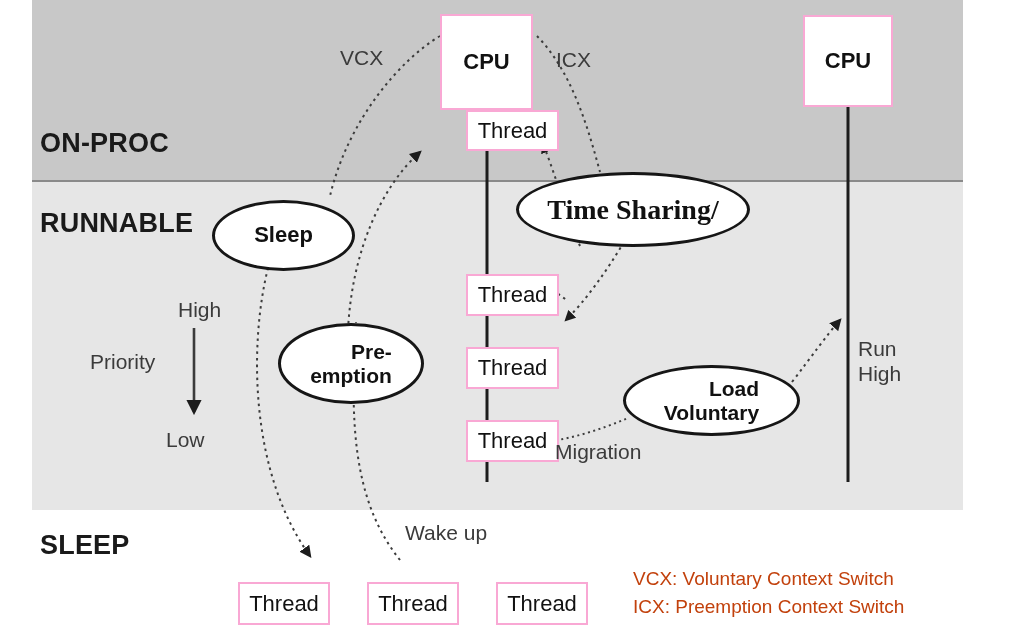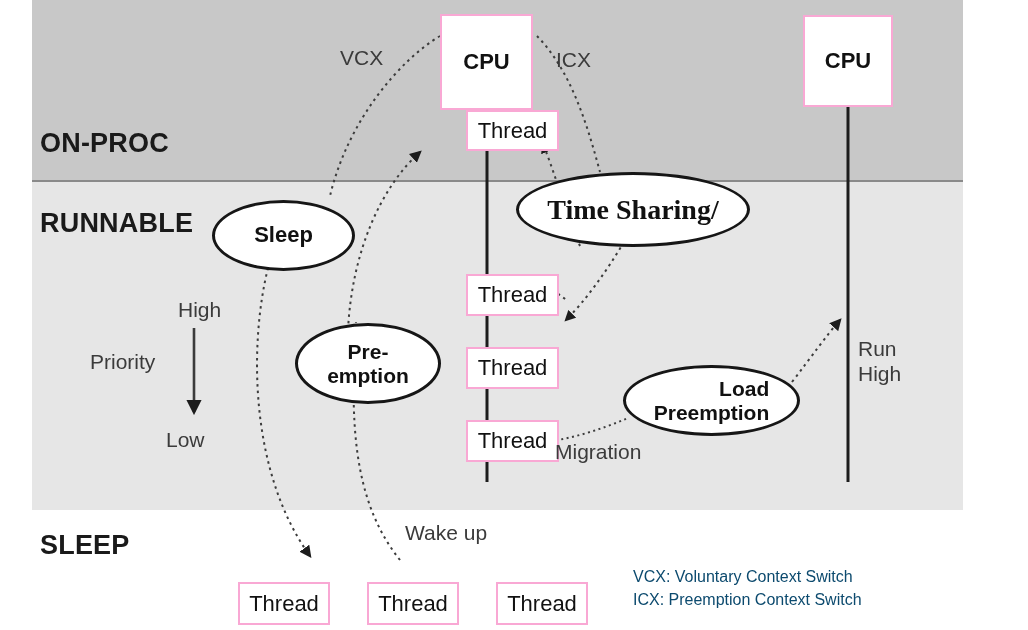--- a/index.html
+++ b/index.html
@@ -66,21 +66,21 @@
     display:flex;
     align-items:center;
     justify-content:center;
     text-align:center;
     font-weight:bold;
     color:#111111;
     line-height:1.12;
   }
   #ellipse-sleep{left:212px;top:200px;width:143px;height:71px;font-size:22px;}
   #ellipse-timesharing{left:516px;top:172px;width:234px;height:75px;font-size:28px;font-family:Liberation Serif, serif;}
-  #ellipse-preemption{left:295px;top:323px;width:146px;height:81px;font-size:21px;}
+  #ellipse-preemption{left:278px;top:323px;width:146px;height:81px;font-size:21px;text-align:right;}
   #ellipse-loadbalancing{left:623px;top:365px;width:177px;height:71px;font-size:21px;text-align:right;}
 
   
   .annot{
     position:absolute;
     font-size:21px;
     color:#3b3b3b;
     white-space:nowrap;
   }
   #annot-vcx{left:332px;top:46px;margin-left:8px;}
@@ -88,21 +88,21 @@
   #annot-runqueue{left:858px;top:337px;line-height:1.17;}
   #annot-migration{left:555px;top:440px;}
   #annot-wakeup{left:405px;top:521px;}
   #annot-high{left:165px;top:298px;margin-left:13px;}
   #annot-priority{left:90px;top:350px;}
   #annot-low{left:166px;top:428px;}
 
   
   #legend{
     position:absolute;left:633px;top:565px;
-    font-size:16px;color:#0c4a6e;line-height:1.45;white-space:nowrap;
+    font-size:19px;color:#c2410c;line-height:1.45;white-space:nowrap;
   }
 
   
   #connectors{position:absolute;left:0;top:0;width:1028px;height:630px;pointer-events:none;}
 </style>
 </head>
 <body>
 
 <div id="stage">
 
@@ -185,21 +185,21 @@
   <div class="ellipse" id="ellipse-preemption">
     <span>
       <span>Pre-</span><br>
       <span>emption</span>
     </span>
   </div>
 
   <div class="ellipse" id="ellipse-loadbalancing">
     <span>
       <span>Load</span><br>
-      <span>Preemption</span>
+      <span>Voluntary</span>
     </span>
   </div>
 
   <div class="annot" id="annot-vcx">VCX</div>
   <div class="annot" id="annot-icx">ICX</div>
 
   <div class="annot" id="annot-runqueue">
     <span>Run</span><br>
     <span>High</span>
   </div>

